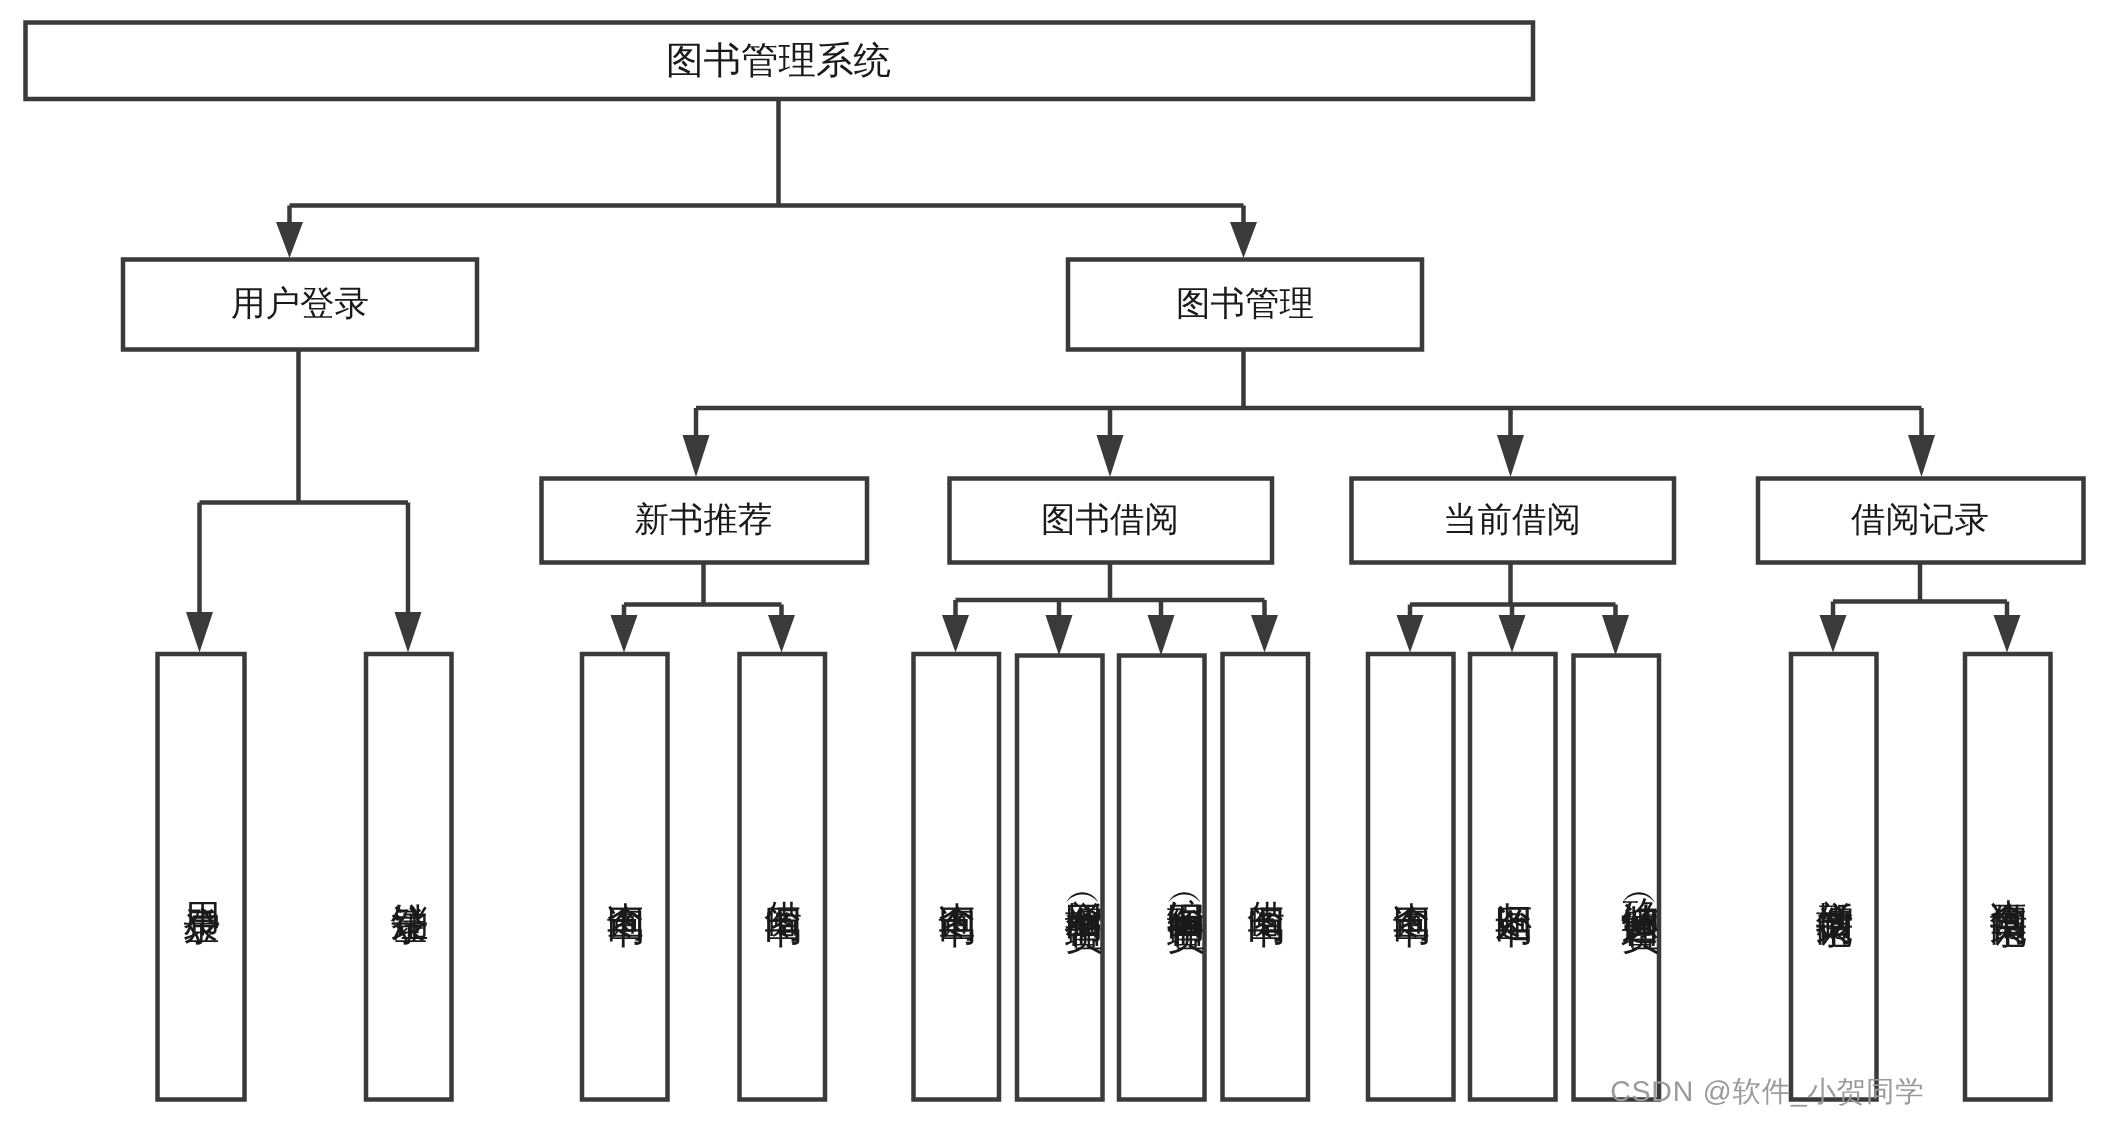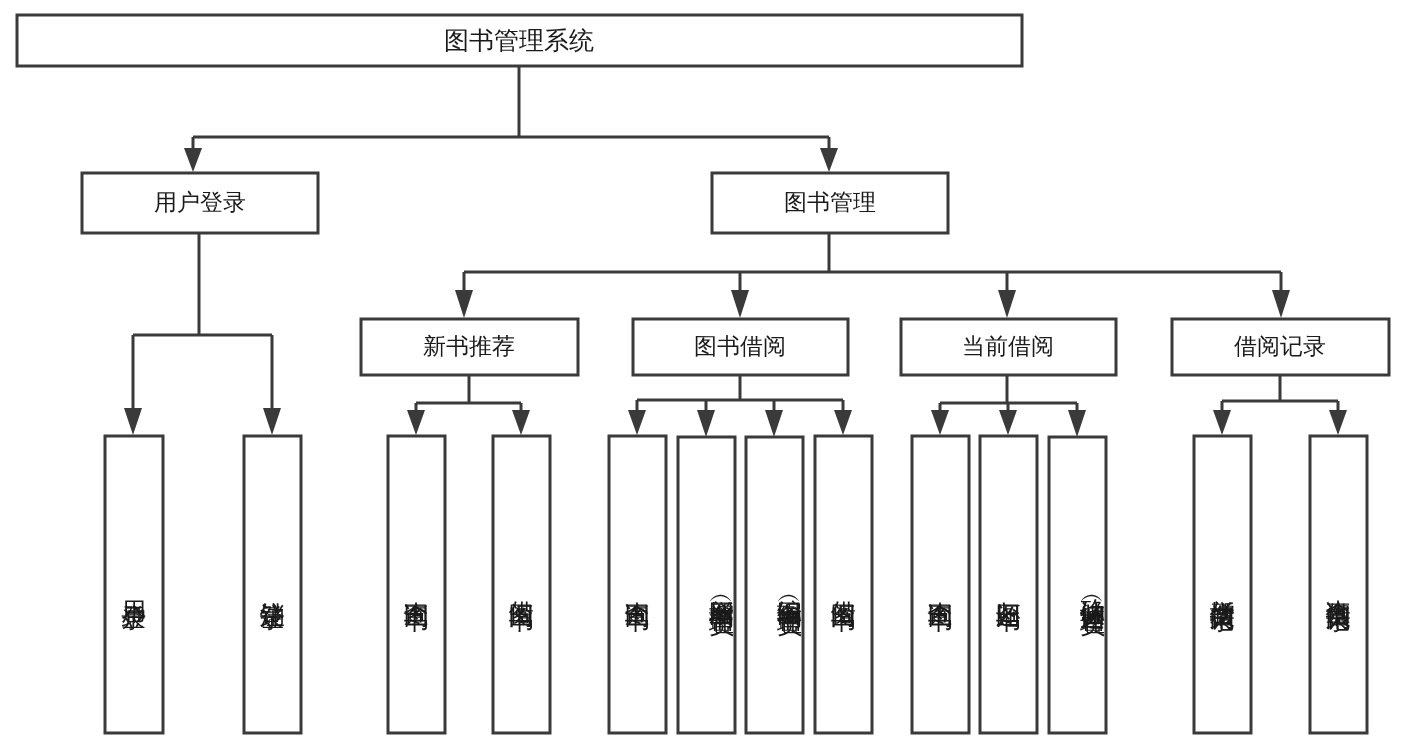--- a/index.html
+++ b/index.html
@@ -241,14 +241,15 @@
   <div class="vert-label-wrap center-v" style="left:609px; top:436px; width:57px; height:297px;">查询图书</div>
   <div class="vert-label-wrap" style="left:678px; top:443px; width:57px; height:290px;">新增图书（管理员）</div>
   <div class="vert-label-wrap" style="left:746px; top:443px; width:57px; height:290px;">编辑图书（管理员）</div>
   <div class="vert-label-wrap center-v" style="left:815px; top:436px; width:57px; height:297px;">借阅图书</div>
   <div class="vert-label-wrap center-v" style="left:912px; top:436px; width:57px; height:297px;">查询图书</div>
   <div class="vert-label-wrap center-v" style="left:980px; top:436px; width:57px; height:297px;">归还图书</div>
   <div class="vert-label-wrap" style="left:1049px; top:443px; width:57px; height:290px;">确认归还（管理员）</div>
   <div class="vert-label-wrap center-v" style="left:1194px; top:436px; width:57px; height:297px;">新增借阅记录</div>
   <div class="vert-label-wrap center-v" style="left:1310px; top:436px; width:57px; height:297px;">查询借阅记录</div>
 
+  <div class="watermark">CSDN @软件_小贺同学</div>
 
 </div>
 
 </body></html>

